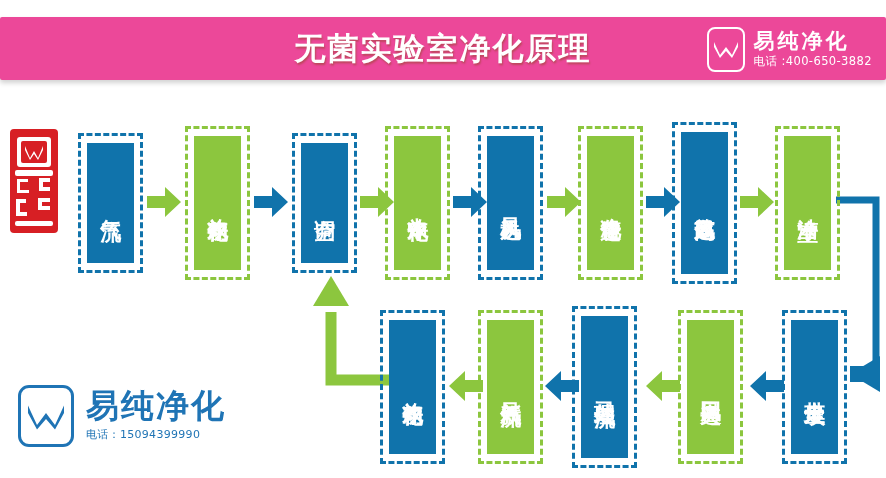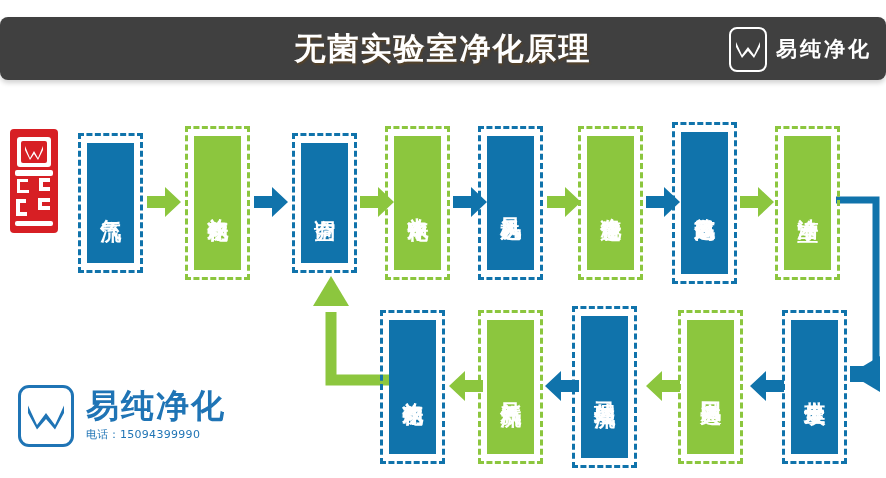--- a/index.html
+++ b/index.html
@@ -15,22 +15,22 @@
     font-family: "DejaVu Sans", "Liberation Sans", sans-serif;
   }
 
   
   #header-banner {
     position: absolute;
     left: 0px;
     top: 17px;
     width: 886px;
     height: 63px;
-    background: #404040;
-    border-radius: 8px;
+    background: #ec4899;
+    border-radius: 2px;
     box-shadow: 0 3px 5px rgba(0,0,0,0.18);
     box-sizing: border-box;
   }
   #page-title {
     position: absolute;
     left: 0;
     top: 0;
     width: 886px;
     height: 63px;
     line-height: 63px;
@@ -182,20 +182,21 @@
   <div id="page-title">无菌实验室净化原理</div>
 
   <div id="header-brand">
     <div class="brand-mark-hdr">
       <svg width="26" height="20" viewBox="0 0 26 20" aria-hidden="true">
         <path d="M1 3 L7 16 L13 8 L19 16 L25 3 L25 8 L19 19 L13 12 L7 19 L1 8 Z" fill="#ffffff"></path>
       </svg>
     </div>
     <div class="brand-text-hdr">
       <div id="header-brand-name">易纯净化</div>
+      <div id="header-brand-phone">电话 :400-650-3882</div>
     </div>
   </div>
 </div>
 
 <div id="red-seal">
   <svg width="52" height="108" viewBox="0 0 52 108" aria-hidden="true">
     <rect x="2" y="2" width="48" height="104" rx="4" fill="#d71f24"></rect>
     <rect x="9" y="10" width="34" height="30" rx="3" fill="#ffffff"></rect>
     <rect x="13" y="14" width="26" height="22" rx="2" fill="#d71f24"></rect>
     <path d="M17 19 L22 31 L26 24 L30 31 L35 19 L35 23 L30 33 L26 27 L22 33 L17 23 Z" fill="#ffffff"></path>

